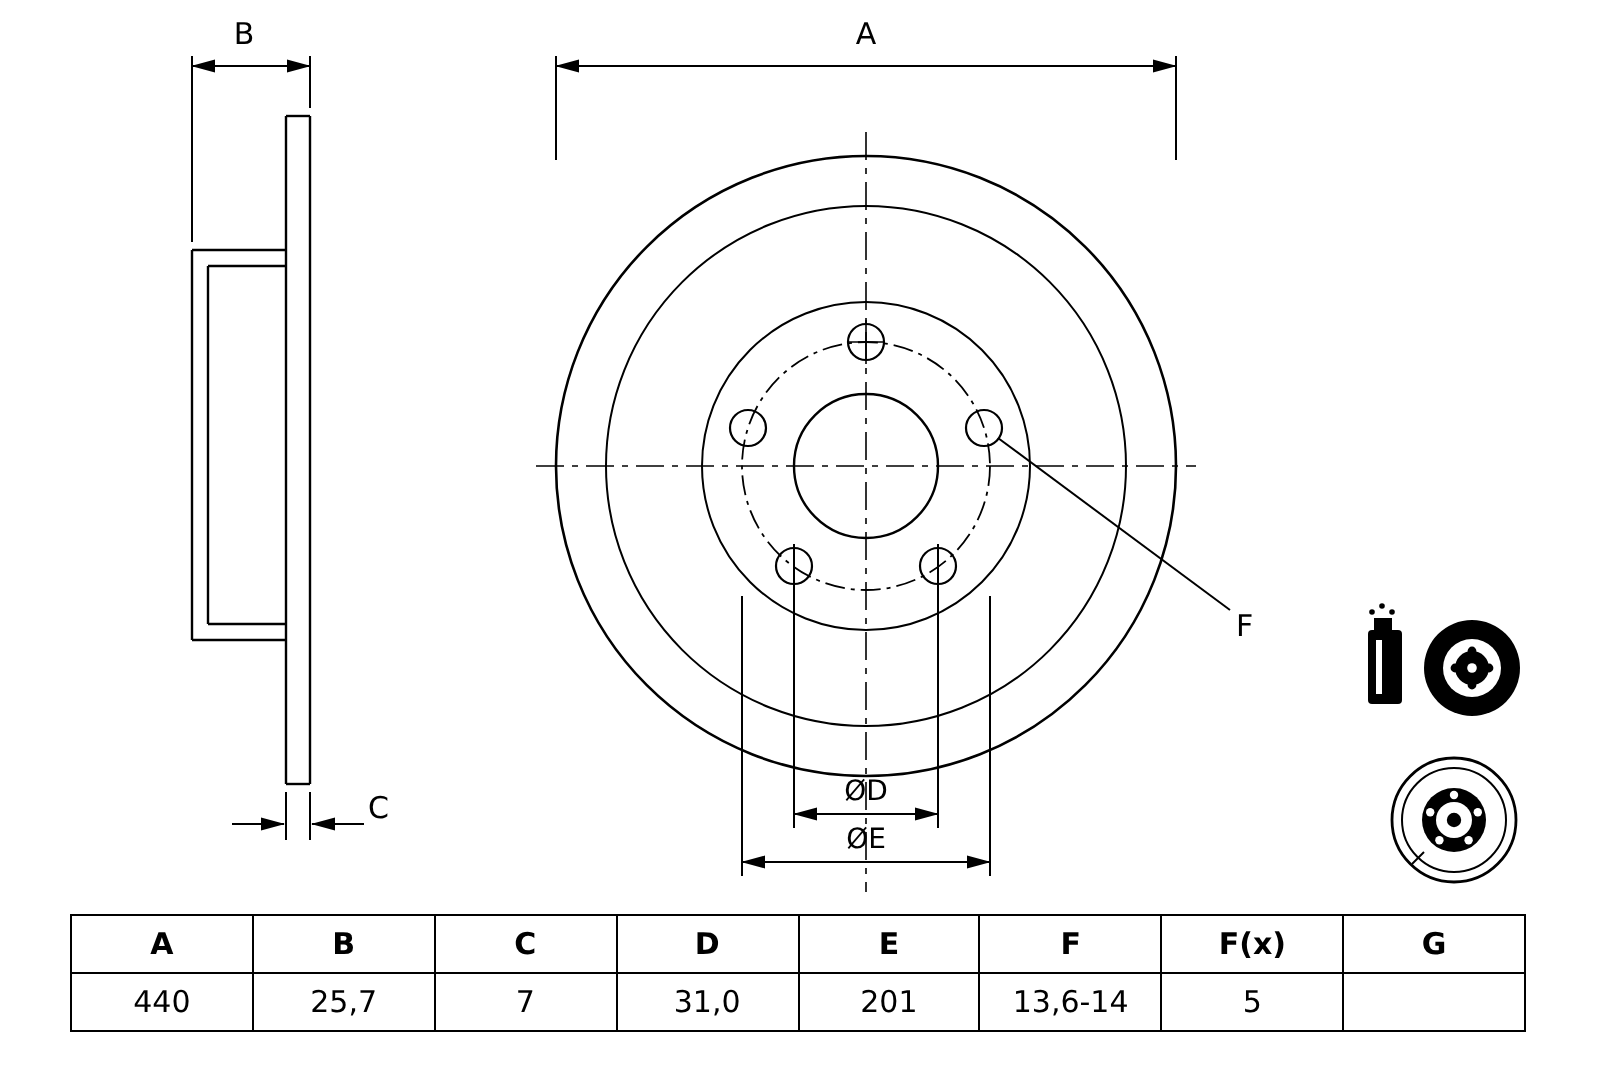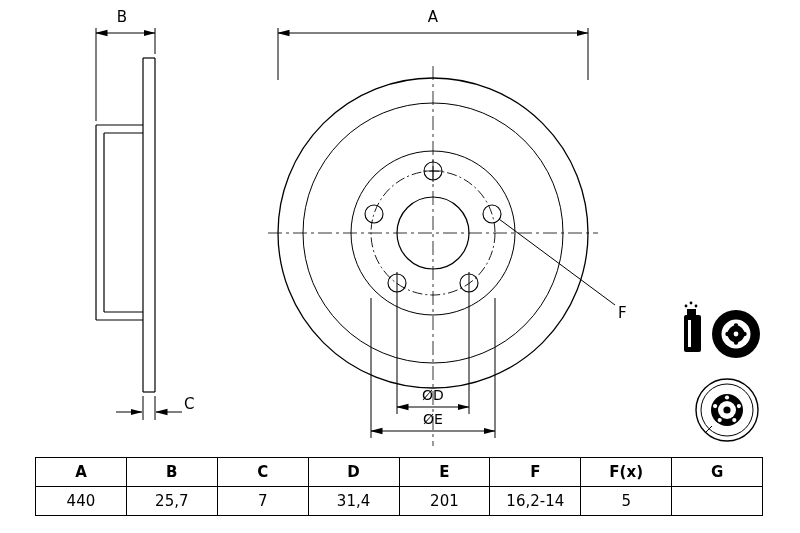--- a/index.html
+++ b/index.html
@@ -164,22 +164,22 @@
         <th>D</th>
         <th>E</th>
         <th>F</th>
         <th>F(x)</th>
         <th>G</th>
       </tr>
       <tr>
         <td>440</td>
         <td>25,7</td>
         <td>7</td>
-        <td>31,4</td>
+        <td>31,0</td>
         <td>201</td>
-        <td>16,2-14</td>
+        <td>13,6-14</td>
         <td>5</td>
         <td></td>
       </tr>
     </tbody>
   </table>
 
 </div>
 
 </body></html>

